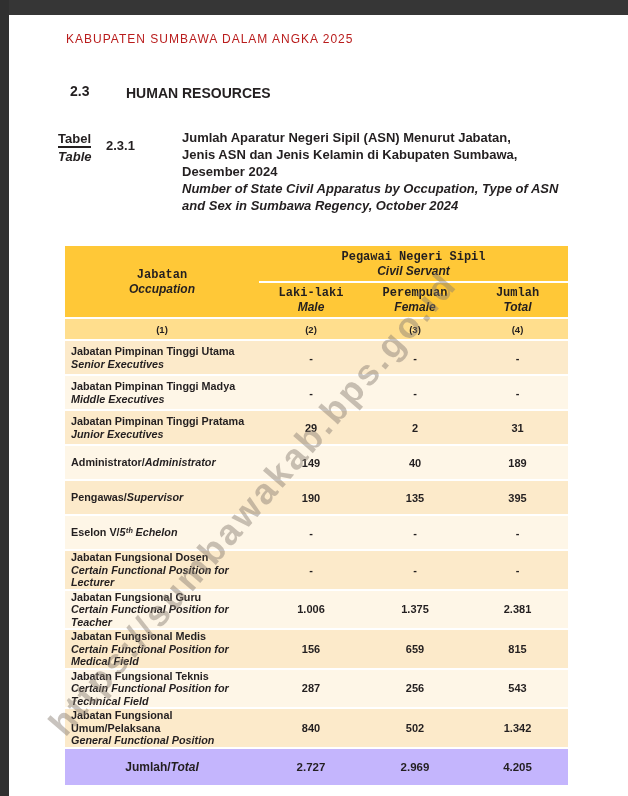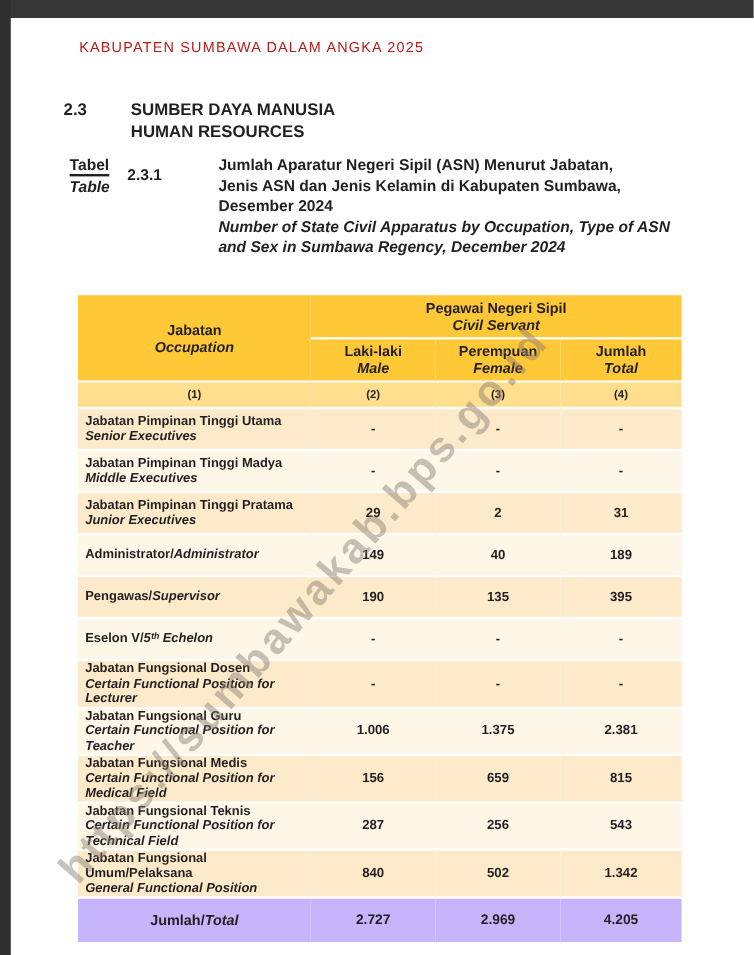--- a/index.html
+++ b/index.html
@@ -13,42 +13,42 @@
   .frame-top{position:absolute;left:0;top:0;width:628px;height:15px;background:#363636;}
   .frame-left{position:absolute;left:0;top:0;width:9px;height:796px;background:#303030;}
 
   
   .runhead{
     position:absolute;left:66px;top:32px;
     font-size:12px;letter-spacing:1px;color:#b91c1c;font-weight:400;
   }
 
   
-  .section{position:absolute;left:53px;top:83px;display:flex;}
+  .section{position:absolute;left:70px;top:83px;display:flex;}
   .section .num{font-weight:700;font-size:14px;width:56px;}
   .section .ttl .id{font-weight:700;font-size:14px;}
   .section .ttl .en{font-weight:700;font-size:14px;margin-top:2px;}
 
   
   .caption{position:absolute;left:58px;top:129px;display:flex;align-items:flex-start;}
   .caption .lblstack{width:44px;}
   .caption .lblstack .id{font-weight:700;font-size:13px;border-bottom:2px solid #231f20;display:inline-block;padding-bottom:0px;}
   .caption .lblstack .en{font-weight:700;font-style:italic;font-size:13px;margin-top:1px;}
   .caption .capnum{font-weight:700;font-size:13px;margin-left:4px;width:38px;padding-top:9px;}
   .caption .captitle{margin-left:38px;width:410px;font-size:13px;line-height:17px;}
   .caption .captitle .id{font-weight:700;}
   .caption .captitle .en{font-weight:700;font-style:italic;}
 
   
   .tblwrap{position:absolute;left:65px;top:246px;width:503px;}
   table{border-collapse:separate;border-spacing:0;table-layout:fixed;width:503px;}
   col.c1{width:194px;}col.c2{width:104px;}col.c3{width:104px;}col.c4{width:101px;}
   th,td{margin:0;padding:0;vertical-align:middle;}
   .hd{background:#FFC837;text-align:center;}
-  .hd .id{font-weight:700;font-size:12px;}
+  .hd .id{font-weight:700;font-size:12px;font-family:Liberation Mono, monospace;}
   .hd .en{font-weight:700;font-style:italic;font-size:12px;}
   th.group{height:35px;border-bottom:2px solid #ffffff;}
   th.sub{height:34px;border-bottom:2px solid #ffffff;}
   th.jab{border-bottom:2px solid #ffffff;}
   td.numhdr{
     background:#FFDE8D;height:20px;text-align:center;
     font-weight:700;font-size:9.5px;border-bottom:2px solid #ffffff;
   }
   tbody td{height:33px;border-bottom:2px solid #ffffff;font-size:10.8px;}
   tbody tr.odd td{background:#FCEACA;}
@@ -77,37 +77,36 @@
 <body>
 
 <div class="frame-top"></div>
 <div class="frame-left"></div>
 
 <div class="runhead">KABUPATEN SUMBAWA DALAM ANGKA 2025</div>
 
 <div class="section">
   <div class="num">2.3</div>
   <div class="ttl">
-    <div class="id">SUMBER DAYA MANUSIA</div>
     <div class="en">HUMAN RESOURCES</div>
   </div>
 </div>
 
 <div class="caption">
   <div class="lblstack">
     <span class="id">Tabel</span>
     <div class="en">Table</div>
   </div>
   <div class="capnum">2.3.1</div>
   <div class="captitle">
     <div class="id">Jumlah Aparatur Negeri Sipil (ASN) Menurut Jabatan,</div>
     <div class="id">Jenis ASN dan Jenis Kelamin di Kabupaten Sumbawa,</div>
     <div class="id">Desember 2024</div>
     <div class="en">Number of State Civil Apparatus by Occupation, Type of ASN</div>
-    <div class="en">and Sex in Sumbawa Regency, December 2024</div>
+    <div class="en">and Sex in Sumbawa Regency, October 2024</div>
   </div>
 </div>
 
 <div class="tblwrap">
   <table>
     <colgroup>
         <col class="c1">
         <col class="c2">
         <col class="c3">
         <col class="c4">

